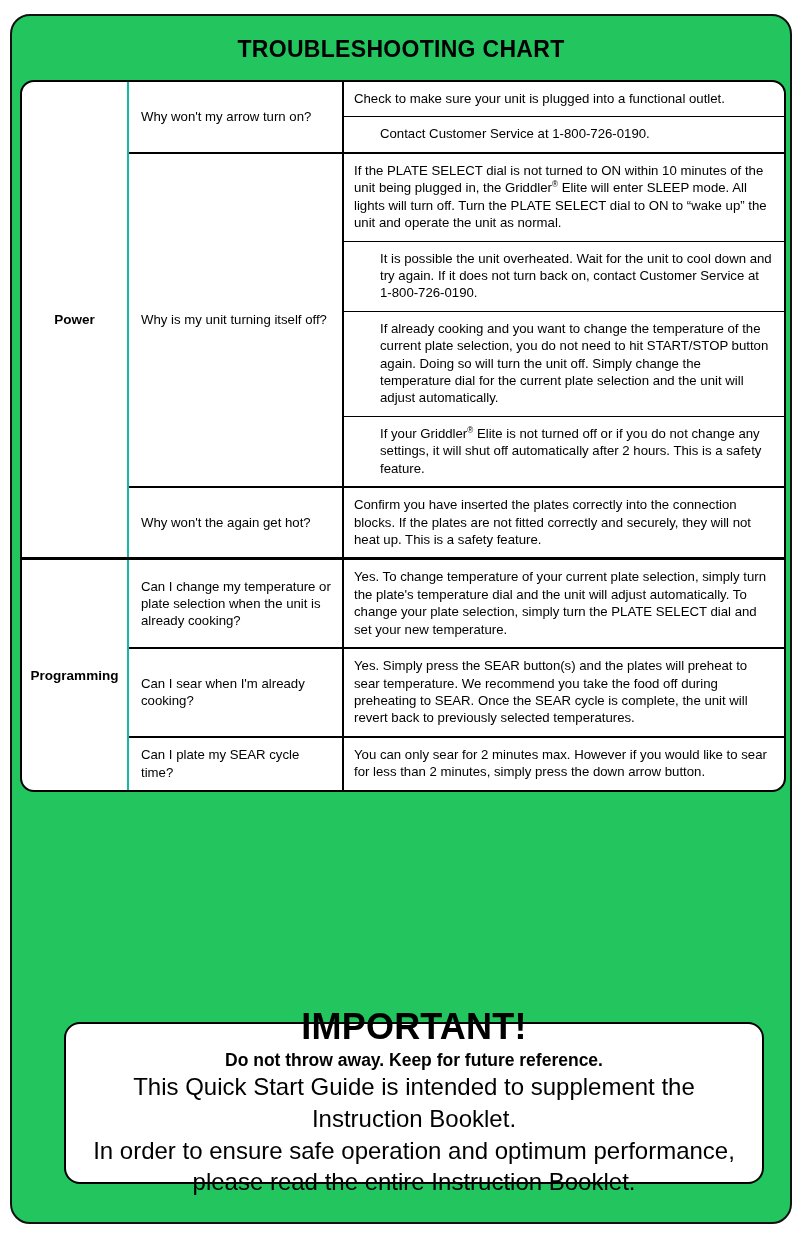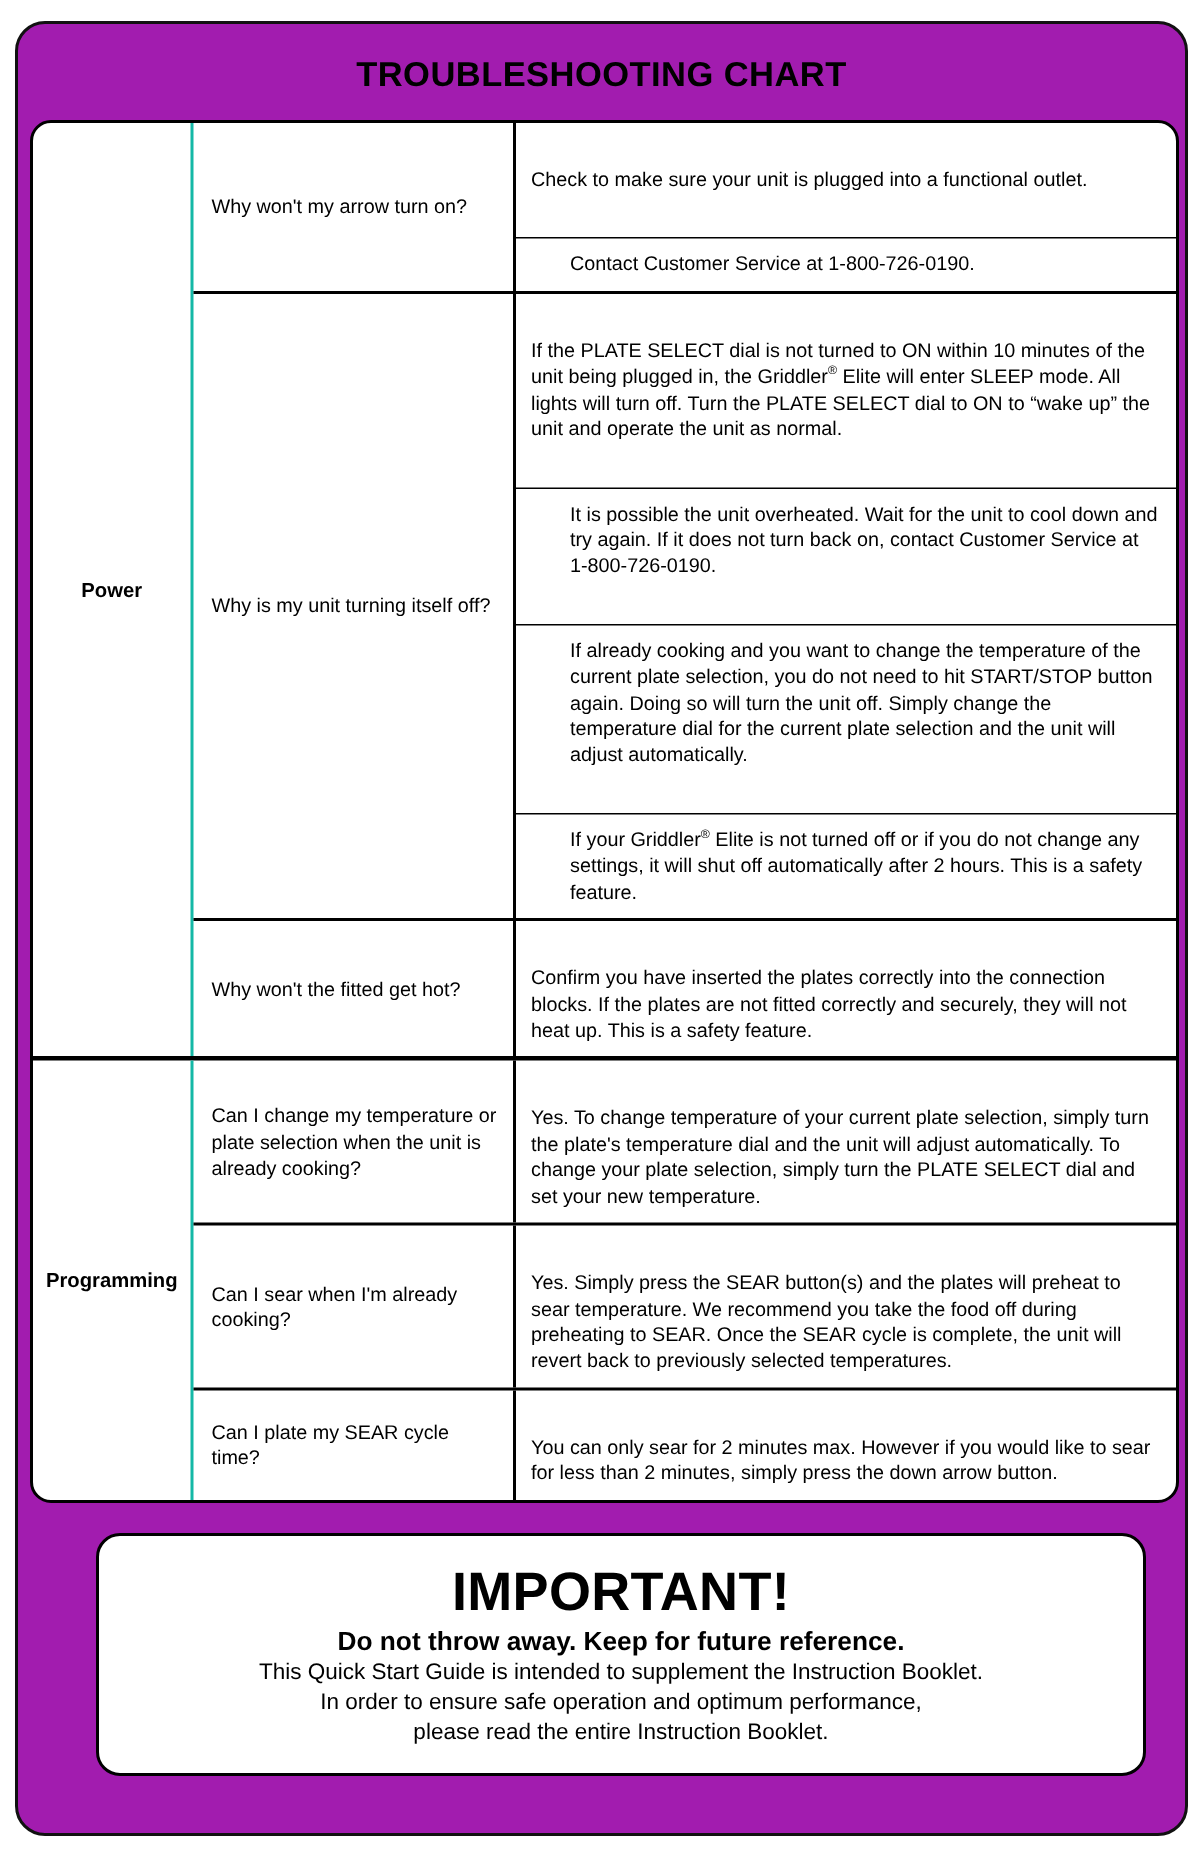--- a/index.html
+++ b/index.html
@@ -15,21 +15,21 @@
     overflow: hidden;
   }
 
   
   #page {
     position: absolute;
     left: 10px;
     top: 14px;
     width: 782px;
     height: 1210px;
-    background: #a21caf;
+    background: #22c55e;
     border: 2px solid #111111;
     border-radius: 20px;
     box-sizing: border-box;
   }
 
   
   #chart-title {
     position: absolute;
     left: 0;
     top: 20px;
@@ -105,21 +105,20 @@
     flex: 1 1 auto;
     display: flex;
     flex-direction: column;
   }
   .a-cell {
     box-sizing: border-box;
     padding: 8px 10px 9px 10px;
     display: flex;
     align-items: center;
     min-height: 30px;
-    margin-top: 21px;
   }
   .a-cell + .a-cell {
     border-top: 1.5px solid #000000;
     padding-left: 36px;
   }
   .a-text {
     font-size: 13.2px;
     line-height: 1.32;
     color: #000000;
   }
@@ -154,23 +153,24 @@
     letter-spacing: 0.2px;
   }
   #important-sub {
     font-size: 17.5px;
     font-weight: bold;
     color: #000000;
     margin-top: 4px;
     line-height: 1.2;
   }
   .important-line {
-    font-size: 15px;
+    font-size: 24px;
     color: #000000;
     line-height: 1.33;
+    text-align: center;
   }
 </style>
 </head>
 <body>
 
 <div id="page">
 
   <div id="chart-title">TROUBLESHOOTING CHART</div>
 
   <div id="ts-table">
@@ -206,21 +206,21 @@
               <div class="a-cell">
                 <div class="a-text">If already cooking and you want to change the temperature of the current plate selection, you do not need to hit START/STOP button again. Doing so will turn the unit off. Simply change the temperature dial for the current plate selection and the unit will adjust automatically.</div>
               </div>
               <div class="a-cell">
                 <div class="a-text">If your Griddler<sup class="reg">®</sup> Elite is not turned off or if you do not change any settings, it will shut off automatically after 2 hours. This is a safety feature.</div>
               </div>
             </div>
           </div>
           <div class="qgroup">
             <div class="q-cell">
-              <div class="q-text">Why won't the fitted get hot?</div>
+              <div class="q-text">Why won't the again get hot?</div>
             </div>
             <div class="acol">
               <div class="a-cell">
                 <div class="a-text">Confirm you have inserted the plates correctly into the connection blocks. If the plates are not fitted correctly and securely, they will not heat up. This is a safety feature.</div>
               </div>
             </div>
           </div>
         </div>
       </div>
       <div class="section">

